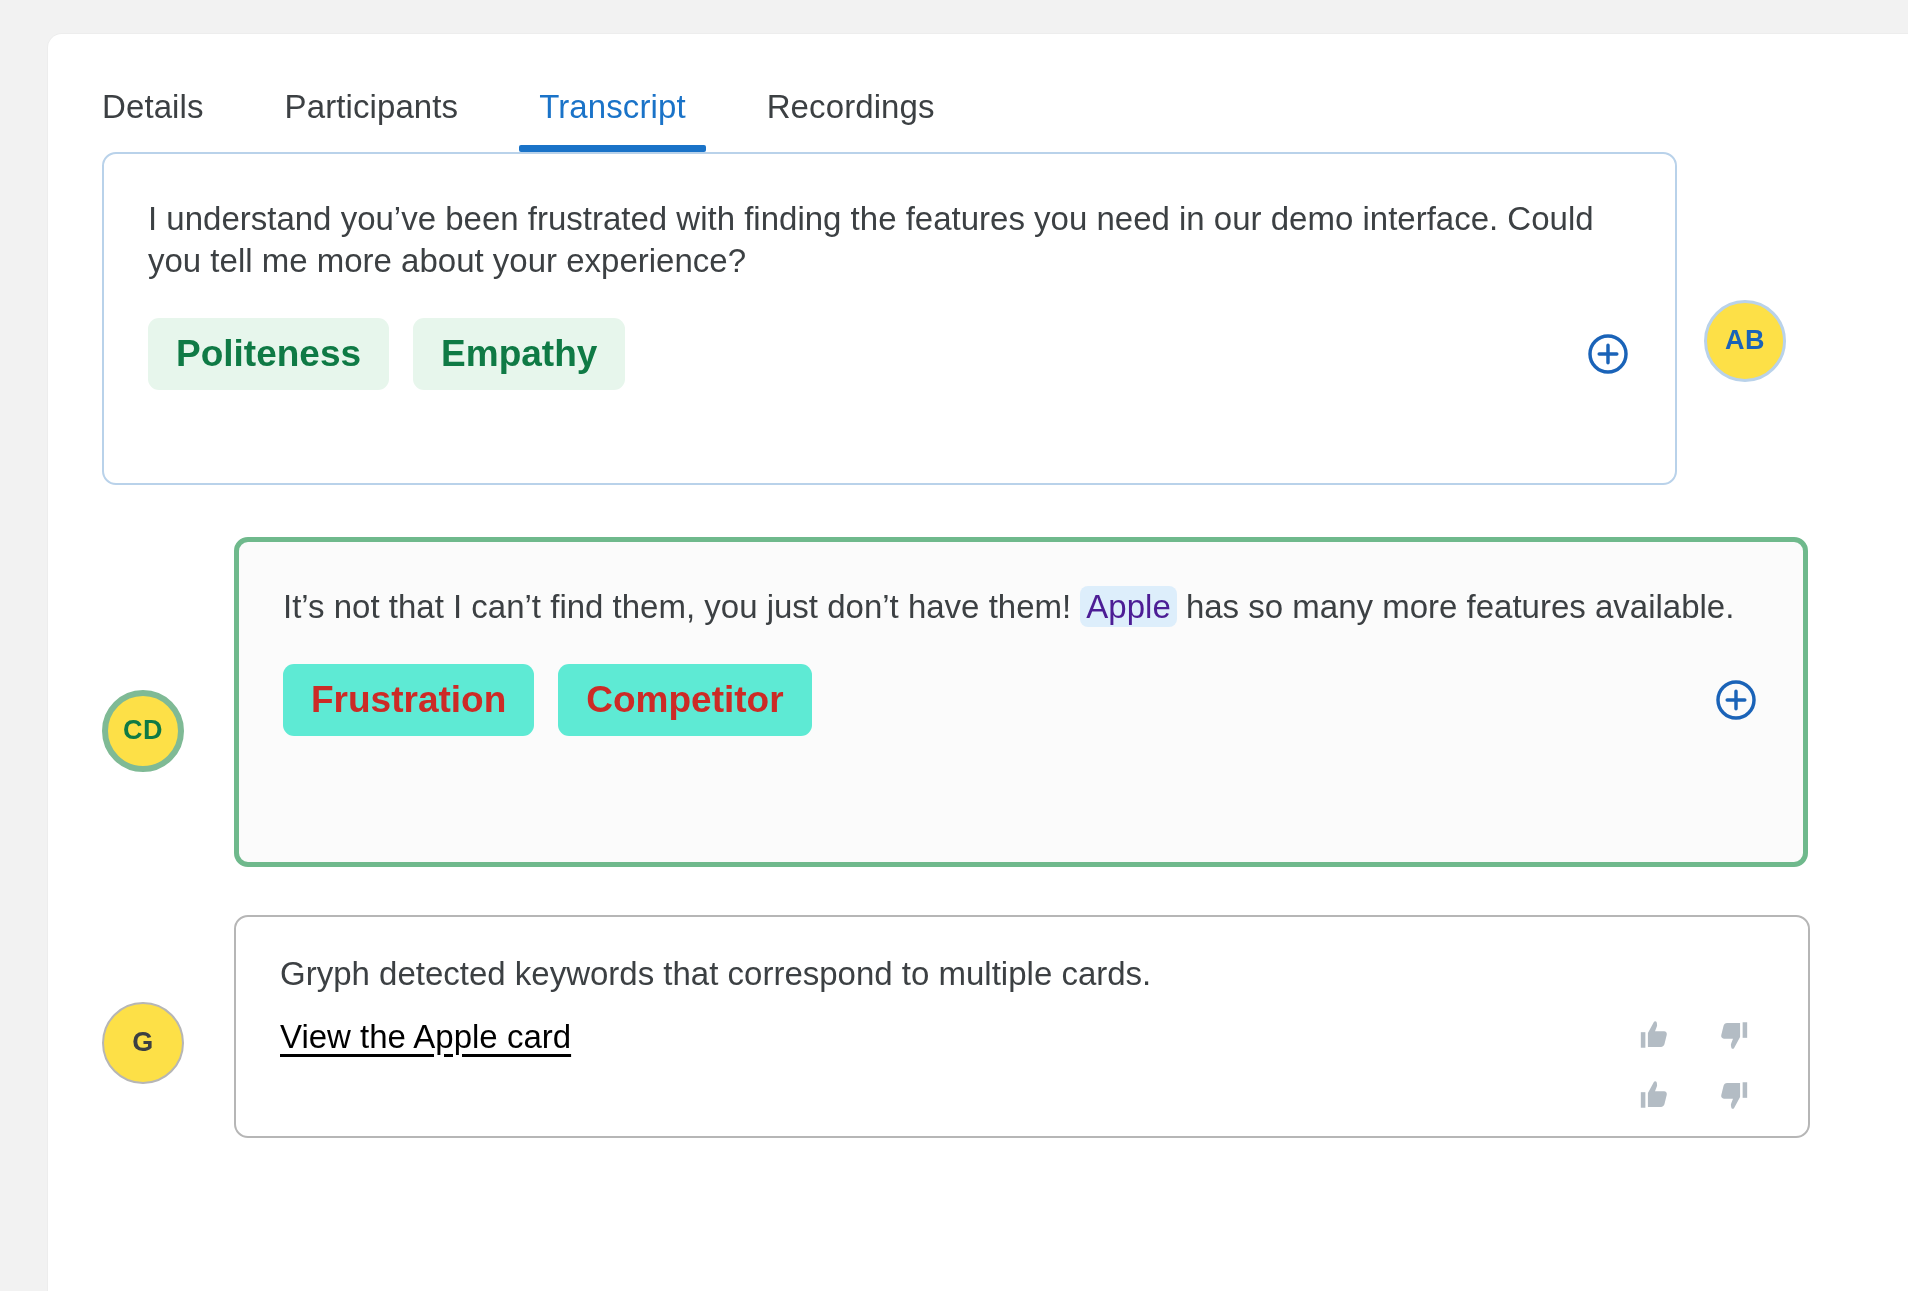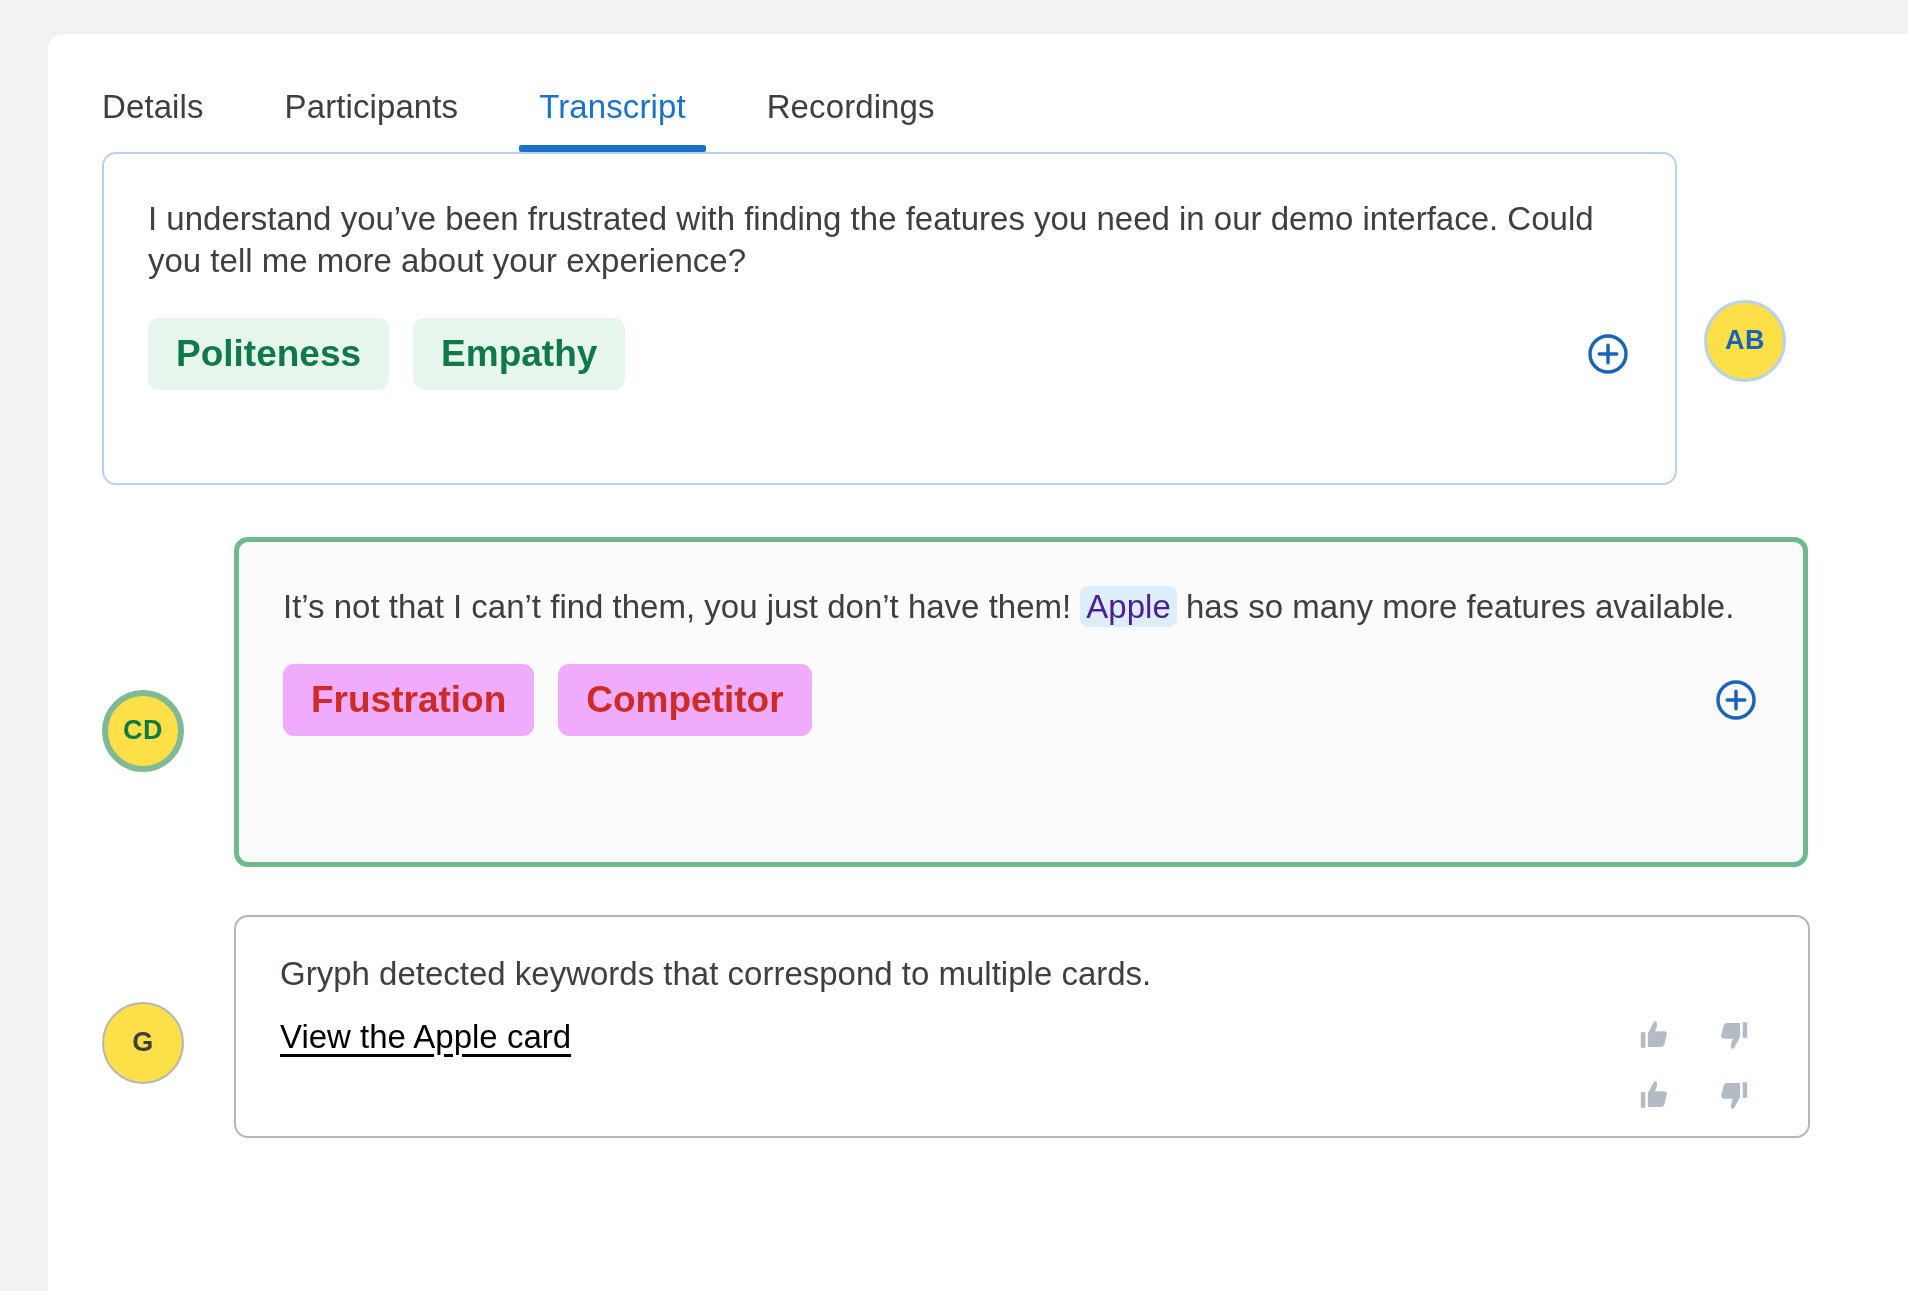--- a/index.html
+++ b/index.html
@@ -103,21 +103,21 @@
   .tags { display: flex; gap: 24px; }
   .tag {
     font-size: 37px;
     font-weight: 700;
     border-radius: 11px;
     padding: 15px 28px;
     white-space: nowrap;
     cursor: pointer;
   }
   .tag.green { background: #e7f6ec; color: #0f7a45; }
-  .tag.red   { background: #f0abfc; color: #cc2b26; }
+  .tag.red   { background: #5eead4; color: #cc2b26; }
 
   .add-btn {
     margin-left: auto;
     width: 46px; height: 46px;
     flex: 0 0 auto;
     cursor: pointer;
     display: flex; align-items: center; justify-content: center;
   }
 
   

